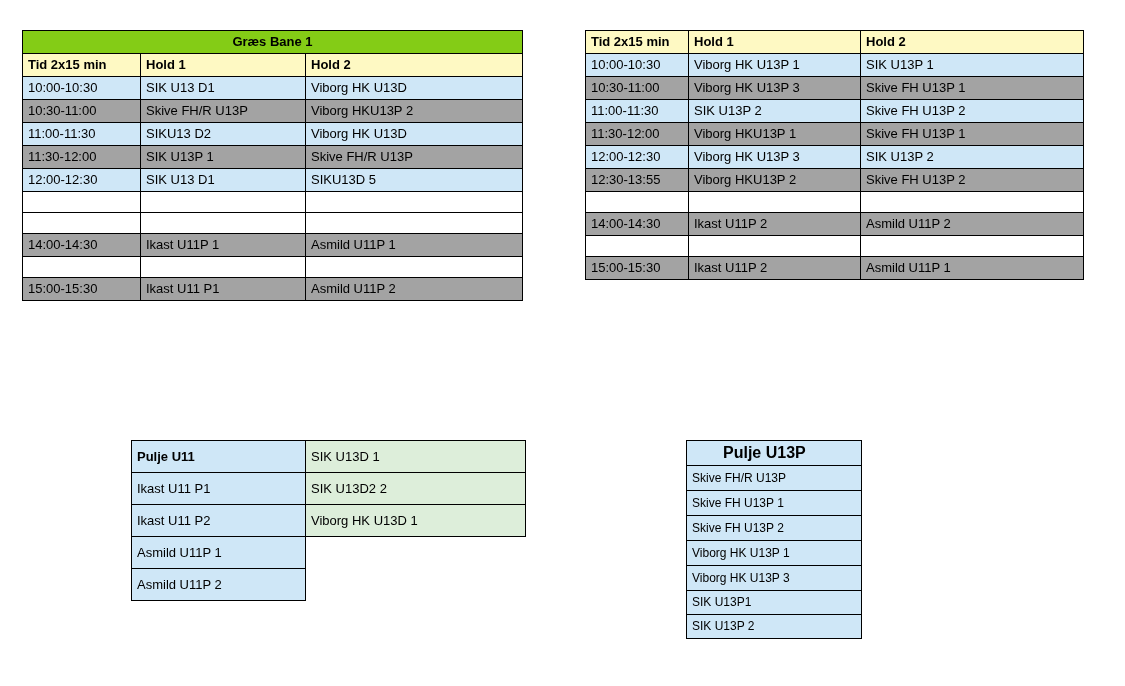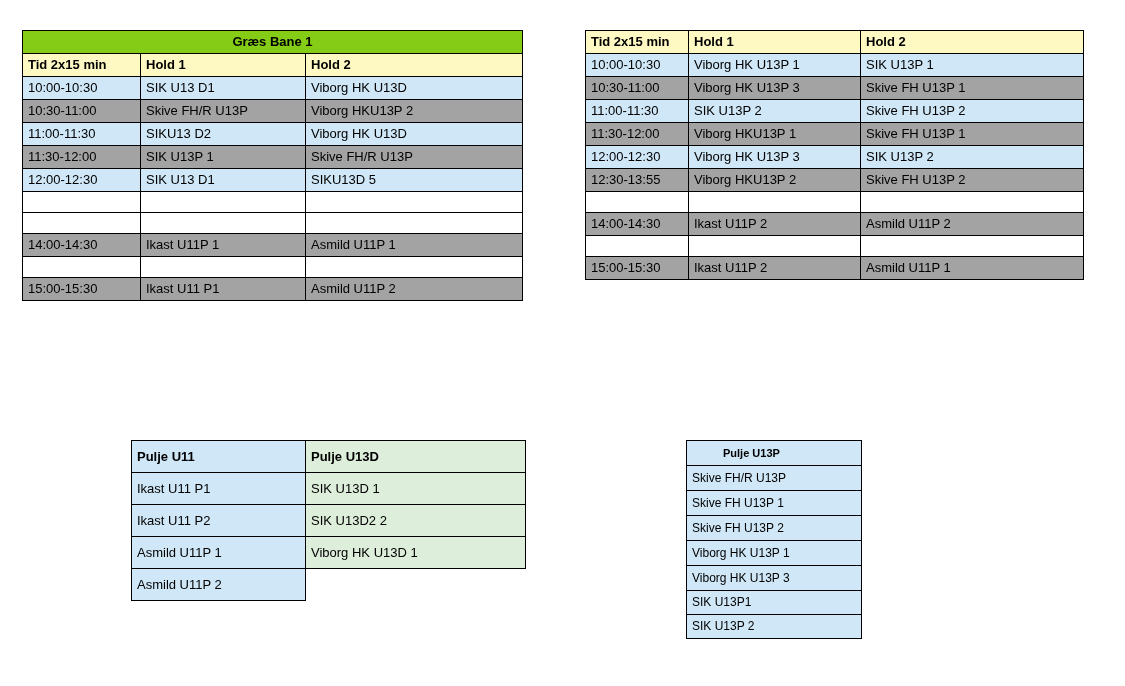--- a/index.html
+++ b/index.html
@@ -270,43 +270,40 @@
   </table>
 </div>
 
 <div class="sheet" id="pulje-u13d">
   <table class="pool">
     <colgroup>
         <col style="width:220px">
       </colgroup>
     <tbody>
       <tr>
-        <td class="hdr g">Pulje U13D</td>
-      </tr>
-      <tr>
         <td class="g">SIK U13D 1</td>
       </tr>
       <tr>
         <td class="g">SIK U13D2 2</td>
       </tr>
       <tr>
         <td class="g">Viborg HK U13D 1</td>
       </tr>
     </tbody>
   </table>
 </div>
 
 <div class="sheet" id="pulje-u13p">
   <table class="pool small">
     <colgroup>
         <col style="width:175px">
       </colgroup>
     <tbody>
       <tr>
-        <td class="hdr" style="font-size:11px;padding-left:36px;">Pulje U13P</td>
+        <td class="hdr" style="font-size:16px;padding-left:36px;">Pulje U13P</td>
       </tr>
       <tr>
         <td>Skive FH/R U13P</td>
       </tr>
       <tr>
         <td>Skive FH U13P 1</td>
       </tr>
       <tr>
         <td>Skive FH U13P 2</td>
       </tr>

